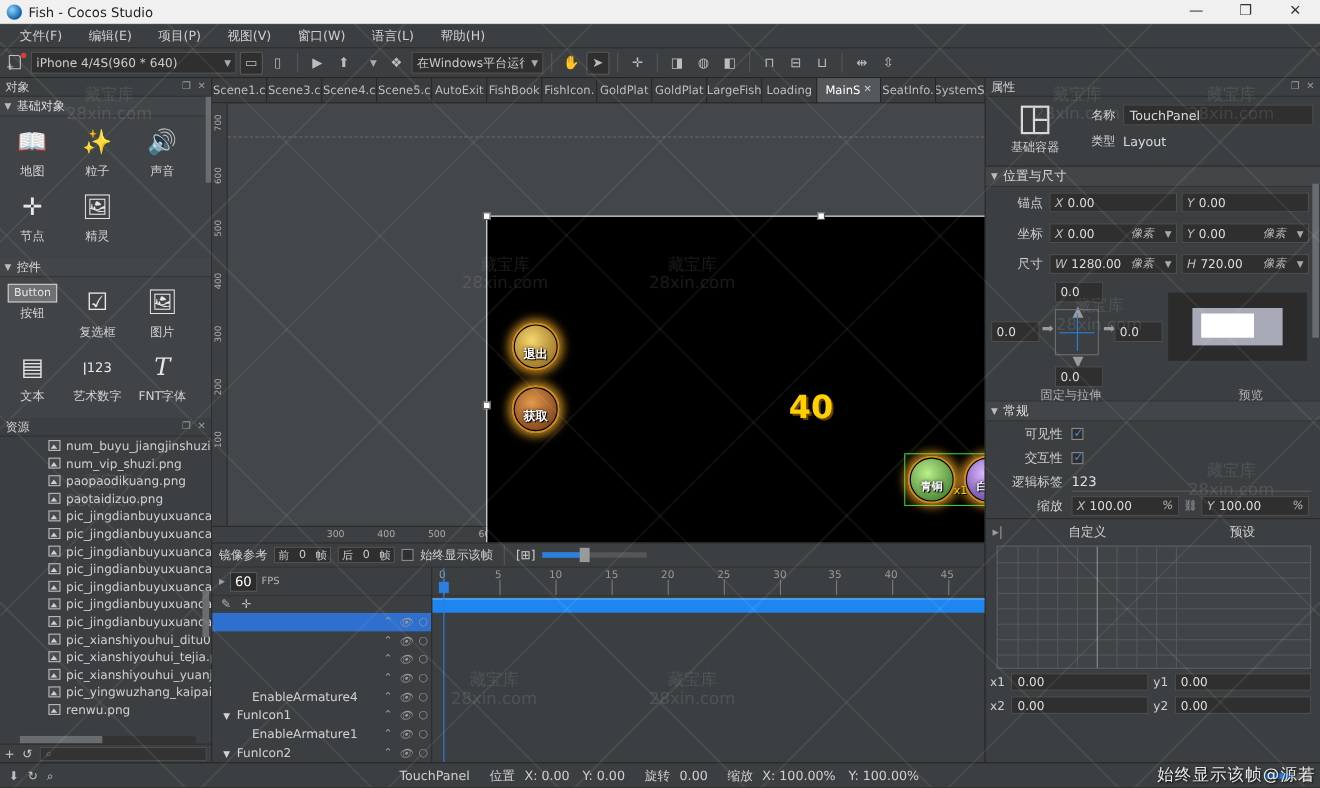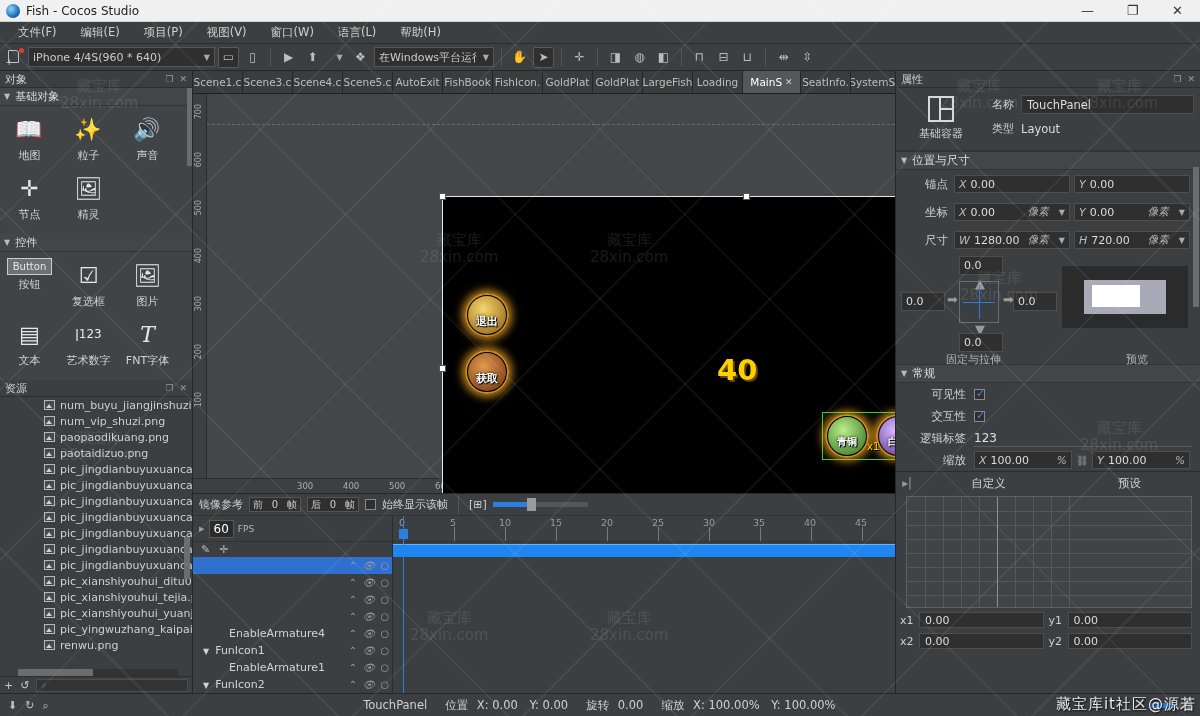--- a/index.html
+++ b/index.html
@@ -908,13 +908,13 @@
 <div class="wmtxt" style="left:960px;top:270px">
   <span>藏宝库</span><br><span>28xin.com</span></div>
 <div class="wmtxt" style="left:1080px;top:420px">
   <span>藏宝库</span><br><span>28xin.com</span></div>
 <div class="wmtxt" style="left:410px;top:610px">
   <span>藏宝库</span><br><span>28xin.com</span></div>
 <div class="wmtxt" style="left:590px;top:610px">
   <span>藏宝库</span><br><span>28xin.com</span></div>
 <div class="wmtxt" style="left:60px;top:430px">
   <span>藏宝库</span><br><span>28xin.com</span></div>
-<div class="wmbrand">藏宝库it社区@源若</div>
+<div class="wmbrand">始终显示该帧@源若</div>
 
 </body></html>

